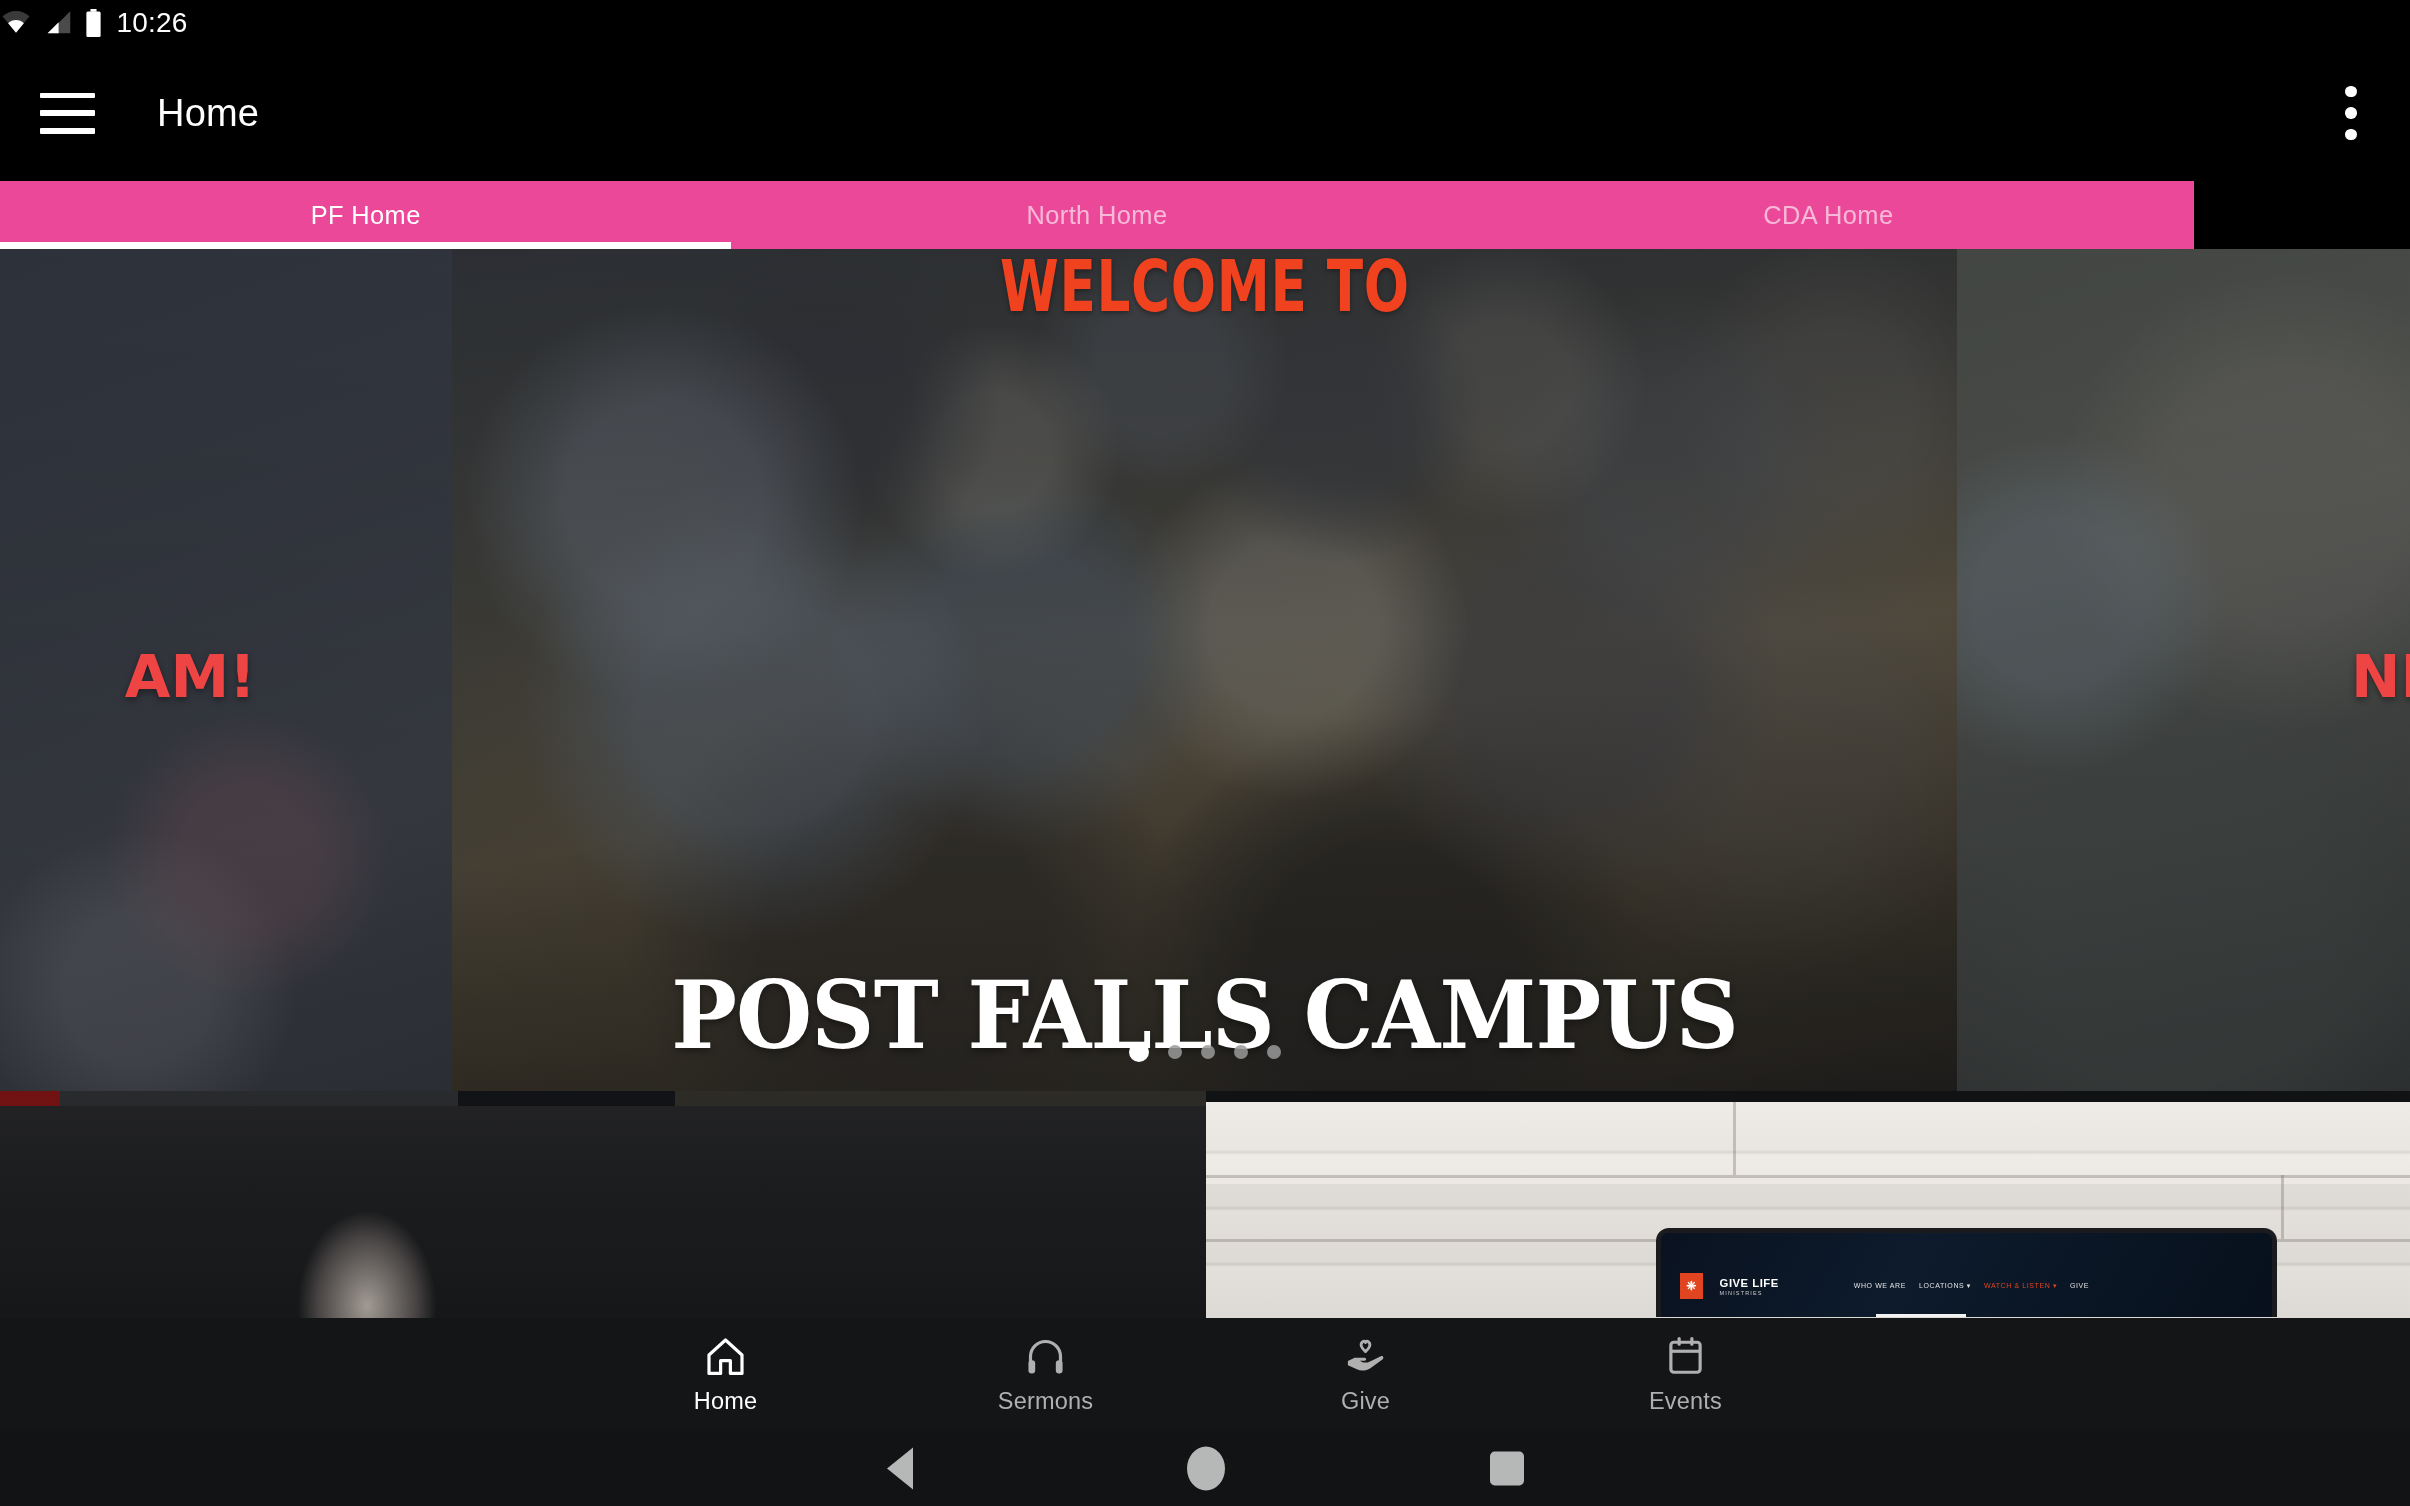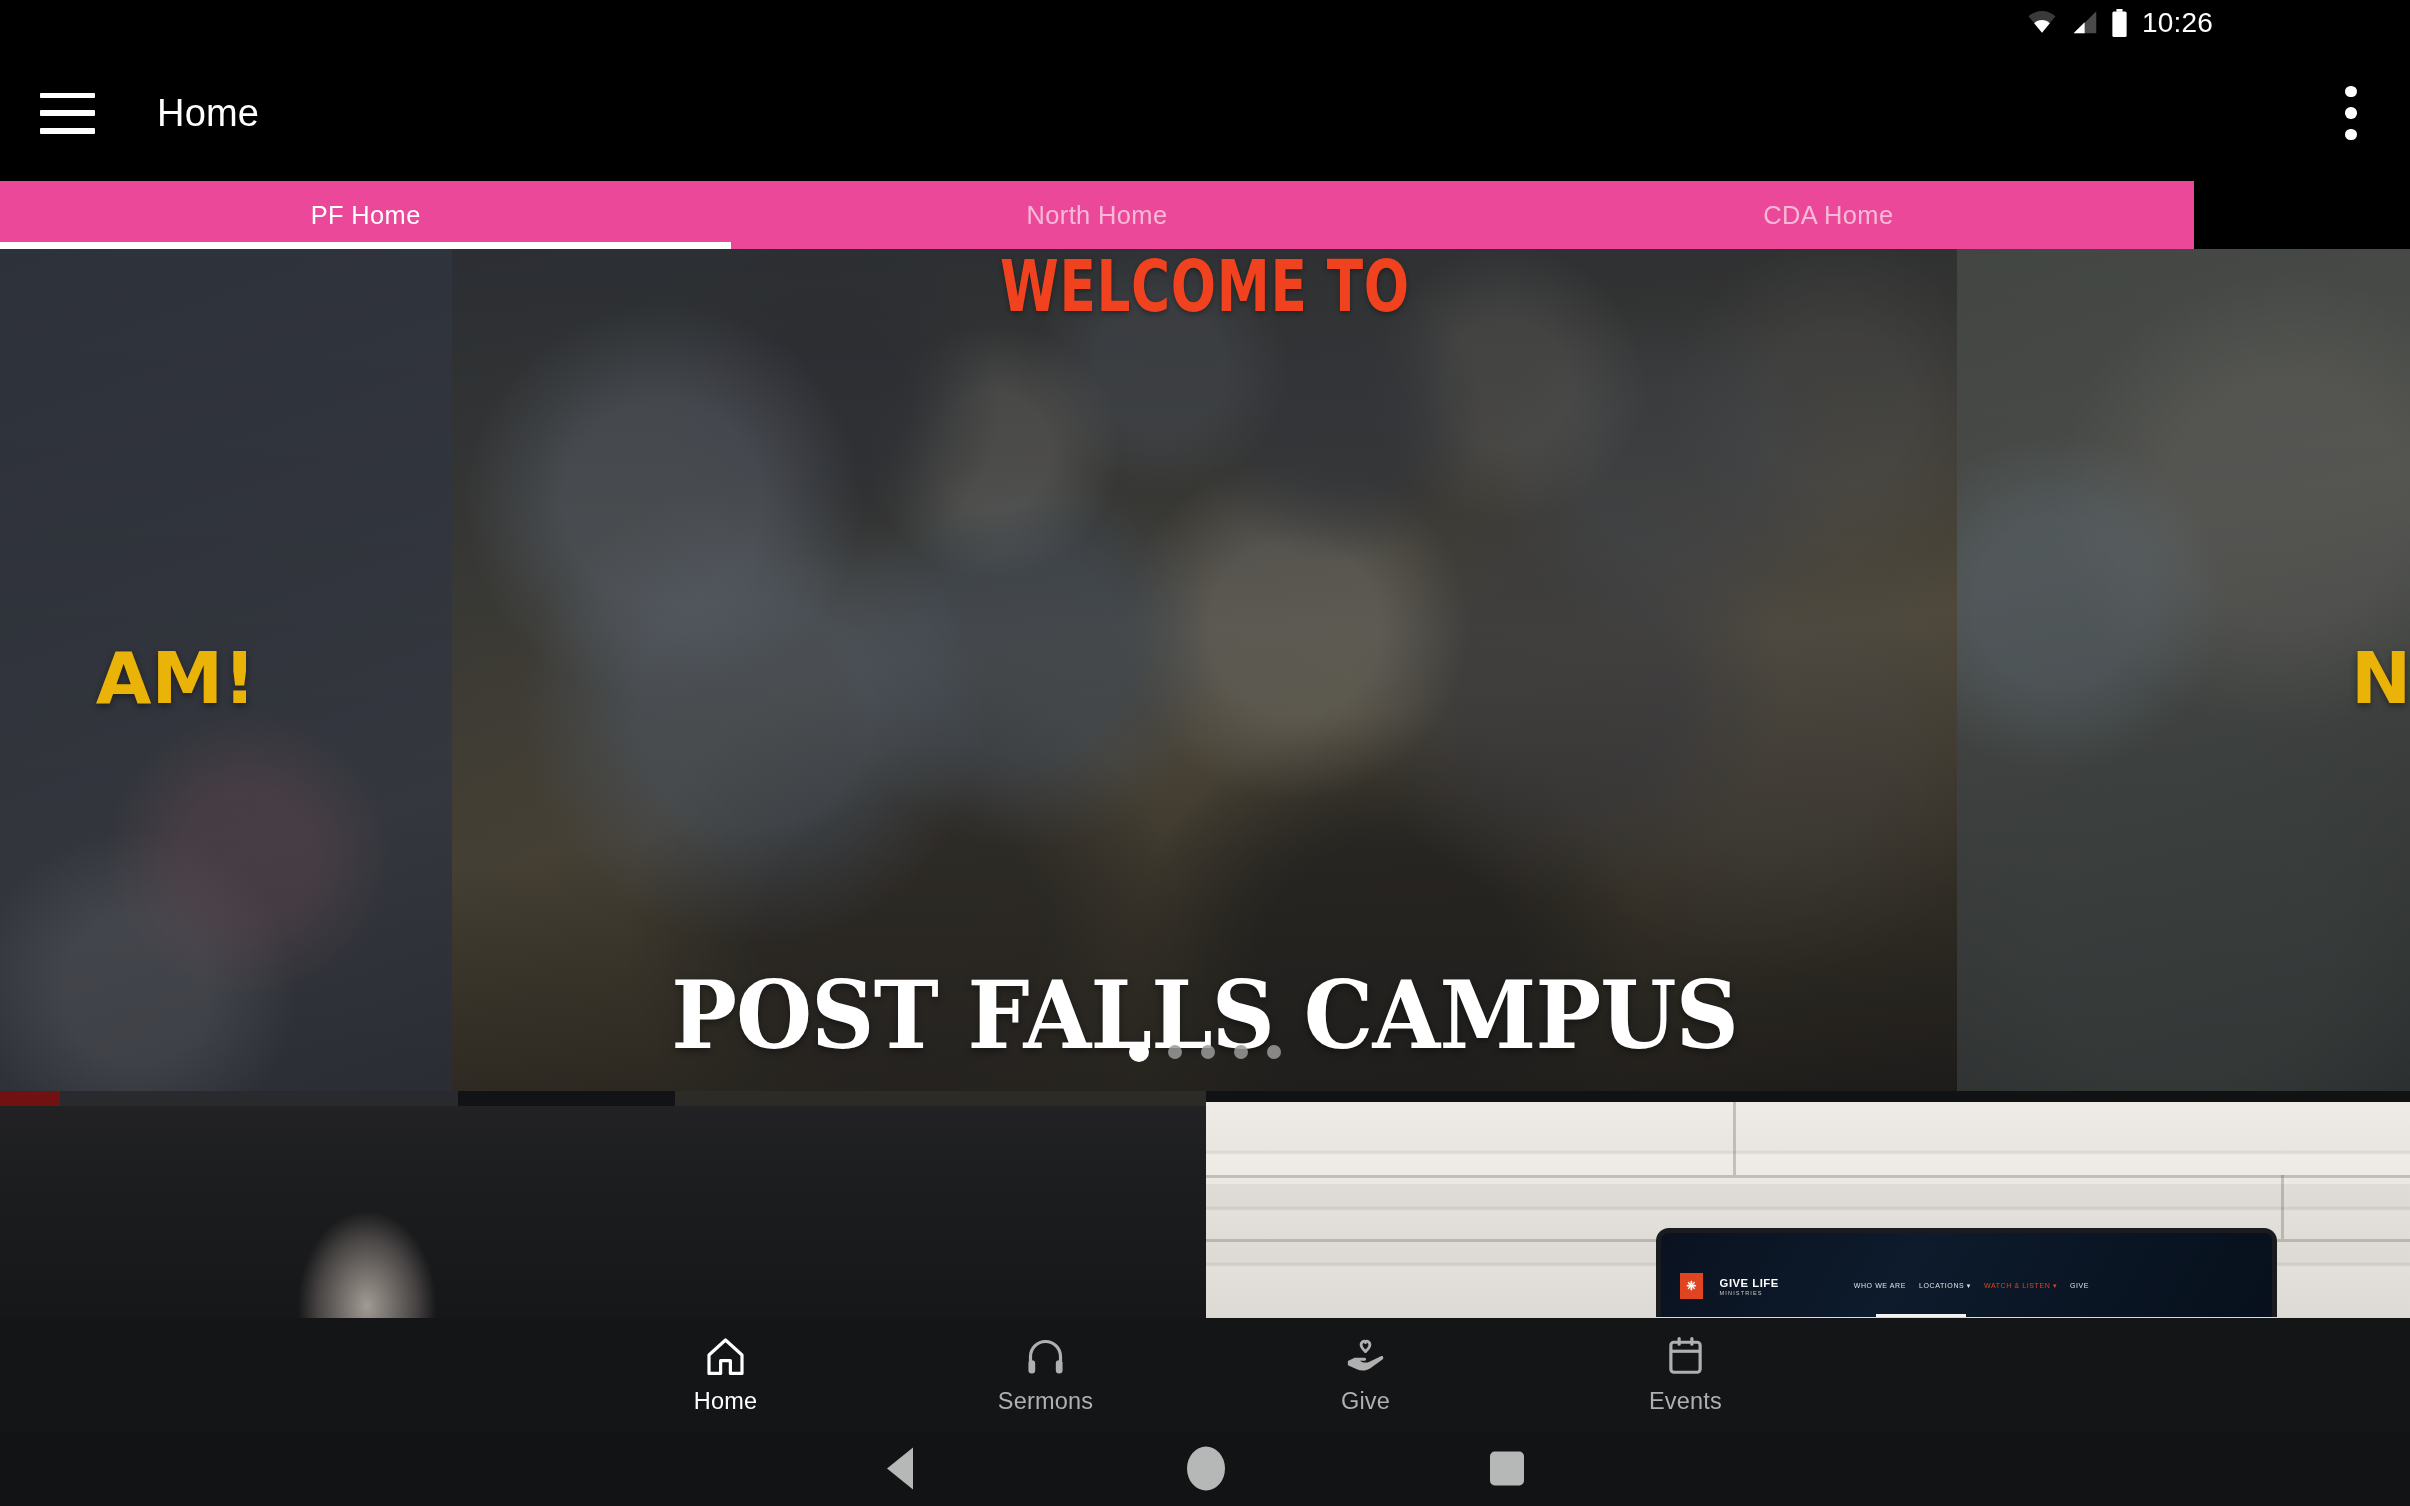--- a/index.html
+++ b/index.html
@@ -14,21 +14,21 @@
     position:relative;
     width:2411px; height:1507px;
     background:#000;
   }
 
   
   .status-bar {
     position:absolute; top:0; left:0;
     width:2234px; height:45px;
     background:#000;
-    display:flex; align-items:center; justify-content:flex-end;
+    display:flex; align-items:center; 
     padding-right:21px;
     gap:13px;
   }
   .status-icons { display:flex; align-items:center; gap:12.2px; }
   .status-clock {
     color:#fff; font-size:28px; letter-spacing:0.2px;
     font-family:"Liberation Sans", sans-serif;
     line-height:1;
   }
 
@@ -178,21 +178,21 @@
     transform:scaleX(0.93);
     transform-origin:center;
     margin-top:21px;
     line-height:1.02;
     white-space:nowrap;
     text-shadow:0 2.8px 7.5px rgba(0,0,0,0.40);
   }
   .edge-text {
     position:absolute; top:50%; transform:translateY(-42%);
     font-family:"DejaVu Sans", sans-serif;
-    font-weight:bold; font-size:72px; color:#eab308;
+    font-weight:bold; font-size:59px; color:#ef4444;
     letter-spacing:0px; white-space:nowrap;
     text-shadow:0 2.8px 7.5px rgba(0,0,0,0.4);
   }
   .edge-text.left  { right:196px; }
   .edge-text.right { left:394px; }
 
   
   .dots {
     position:absolute; bottom:30px; left:452px; width:1505px;
     display:flex; align-items:center; justify-content:center; gap:19px;

